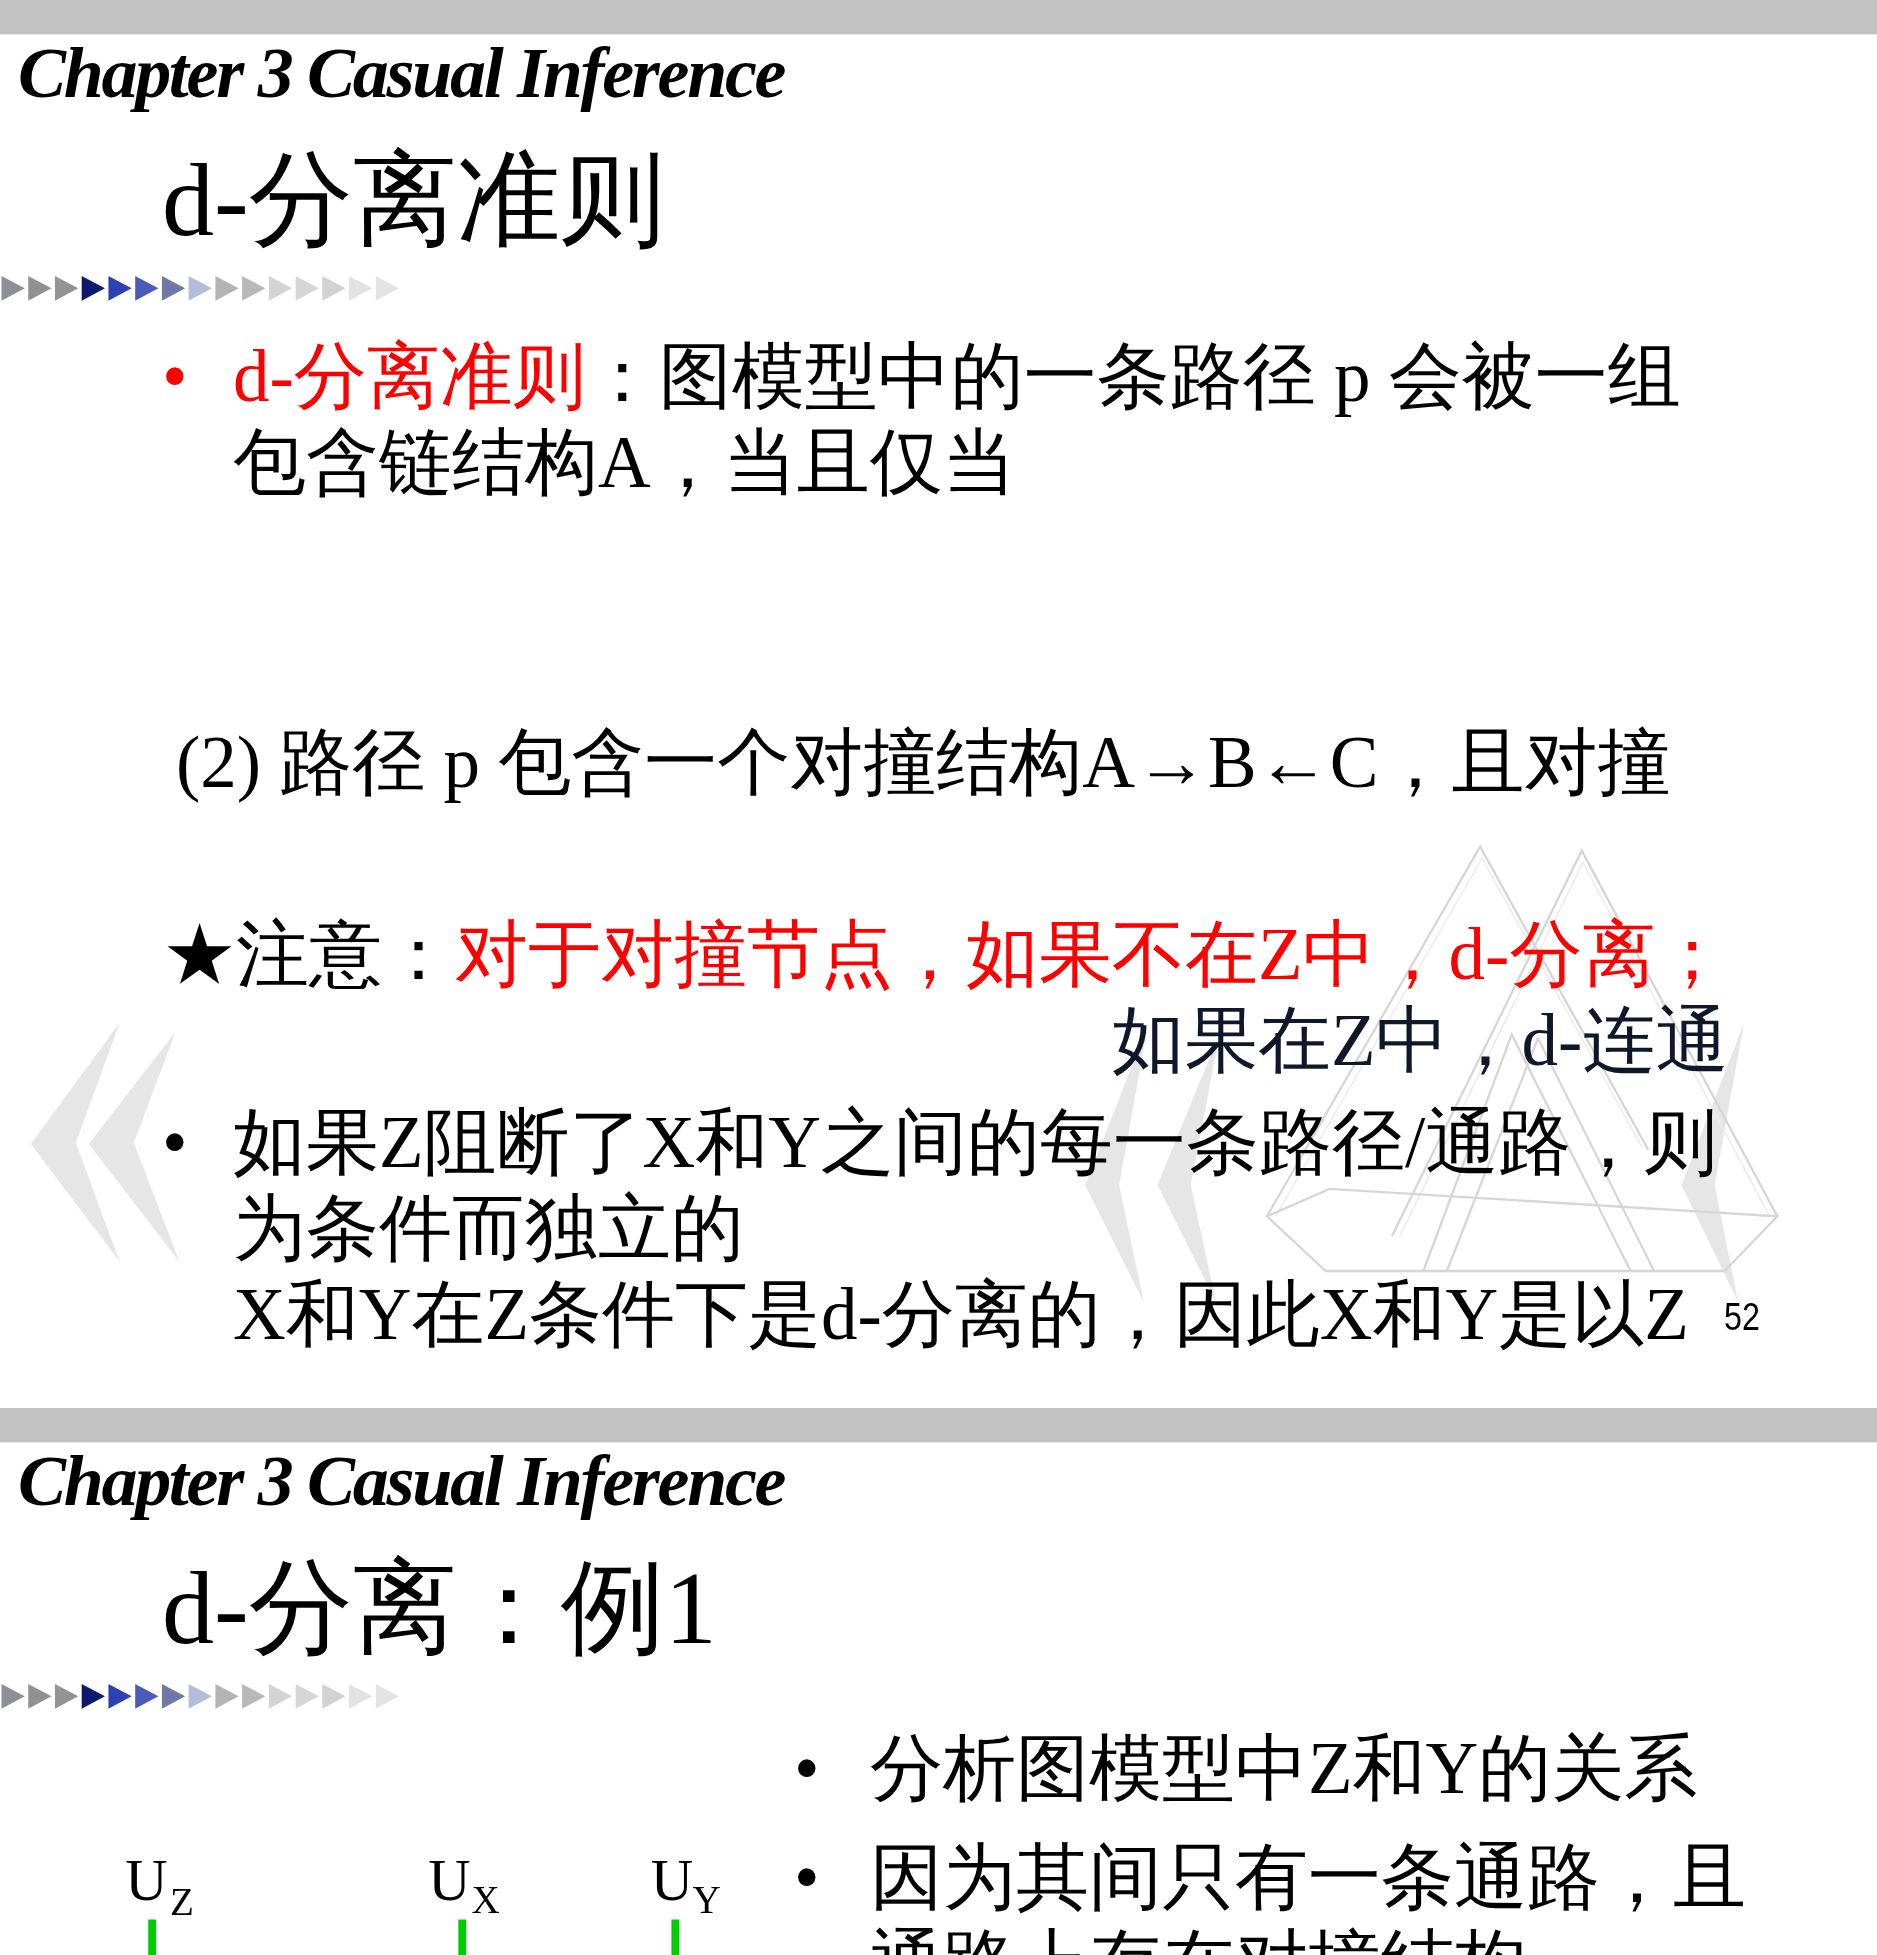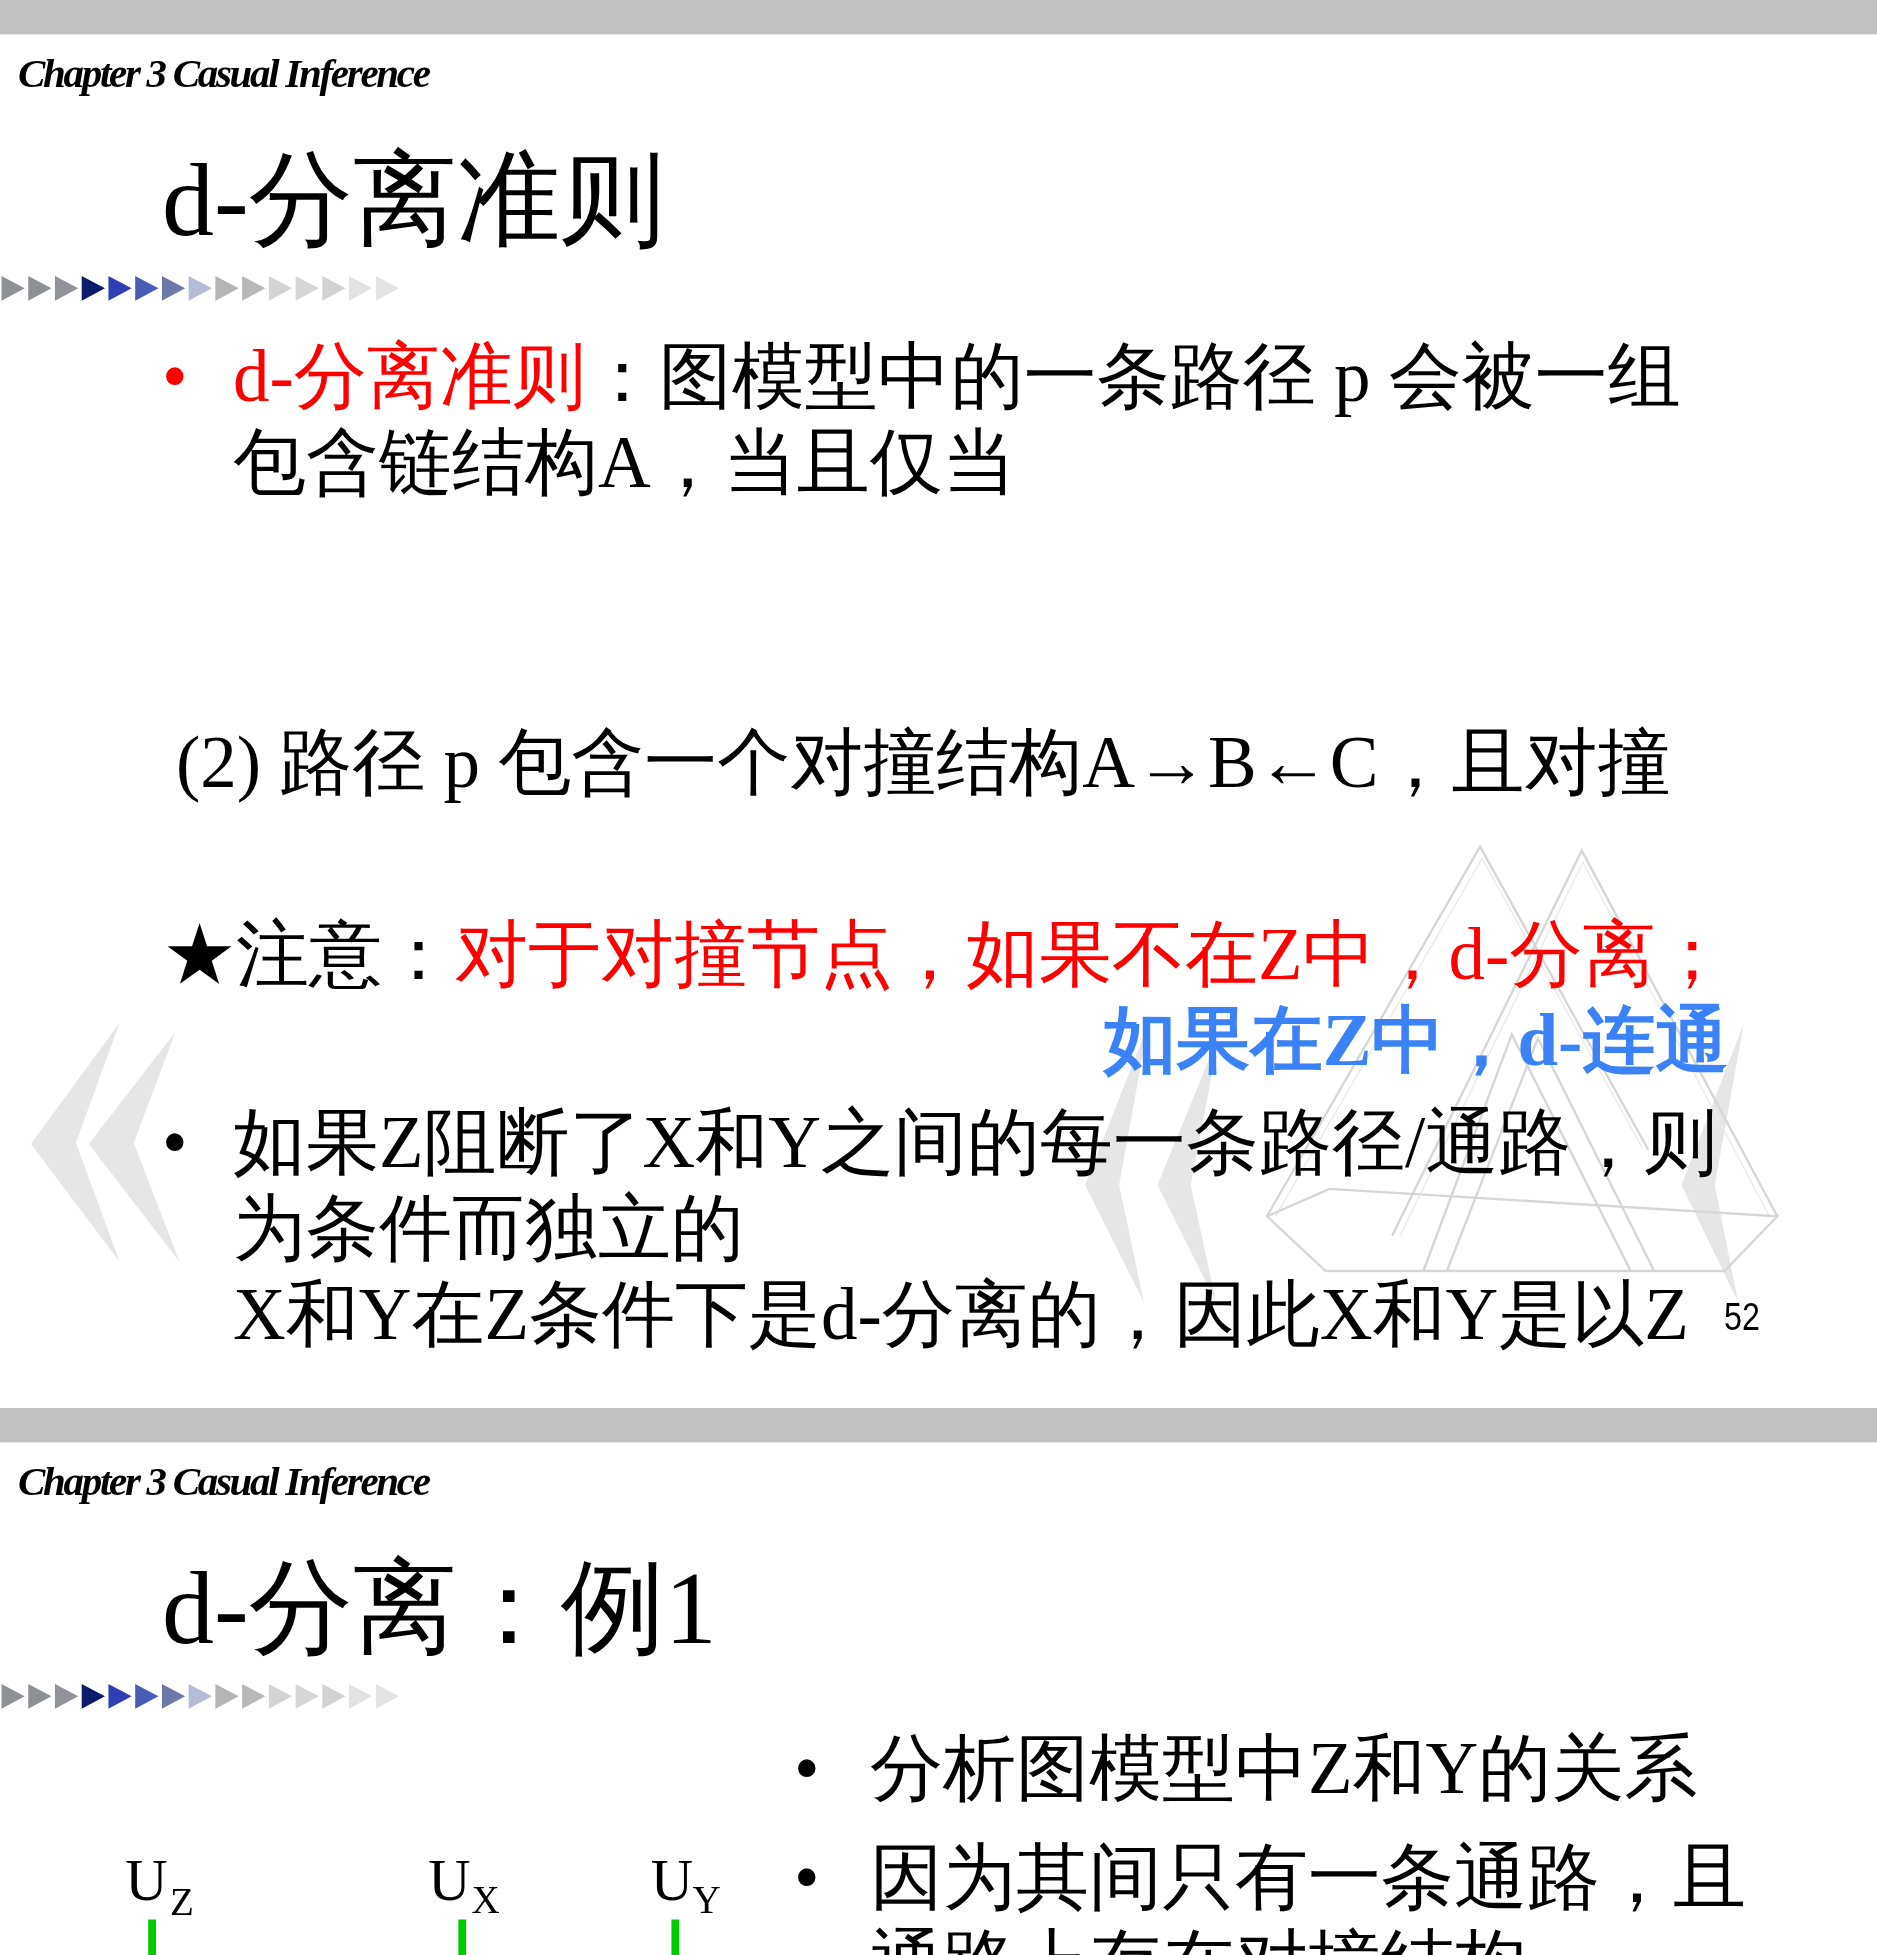--- a/index.html
+++ b/index.html
@@ -10,21 +10,21 @@
   }
   .slide { position: absolute; left: 0; width: 1877px; height: 1408px; overflow: hidden; background: #ffffff; }
   .header-bar {
     position: absolute; left: 0; top: 0; width: 1877px; height: 33px; background: #c2c2c2;
     box-shadow: 0 0.8px 0 #b9b9b9, 0 2px 0 #e8e8e8;
   }
   .fullsvg { position: absolute; left: 0; top: 0; width: 1877px; height: 1408px; }
   .chapter-label {
     position: absolute; left: 18px; top: 46px;
     font-family: "Liberation Serif", serif; font-style: italic; font-weight: bold;
-    font-size: 41px; line-height: 55px; letter-spacing: -2.3px; white-space: nowrap; text-align: center;
+    font-size: 72px; line-height: 55px; letter-spacing: -2.3px; white-space: nowrap; text-align: center;
   }
   .slide-title {
     position: absolute; left: 162px; top: 148px; margin: 0;
     font-family: "Liberation Serif", serif; font-weight: normal;
     font-size: 104px; line-height: 104px; white-space: nowrap;
   }
   .arrow-strip { position: absolute; left: 0; top: 274px; width: 430px; height: 31px; }
   .para {
     position: absolute; font-family: "Liberation Serif", serif;
     font-size: 73px; line-height: 86px; white-space: nowrap;
@@ -97,21 +97,21 @@
     <div class="line"><span>包含链结构A，当且仅当</span></div>
   </div>
 
 
   <div class="para" style="left:176px; top:720px;">
     <div class="line"><span>(2) 路径 p 包含一个对撞结构A→B←C，且对撞</span></div>
   </div>
 
   <div class="para" style="left:163px; top:912px;text-align:right;">
     <div class="line"><span>★注意：</span><span style="color: rgb(255, 0, 0);">对于对撞节点，如果不在Z中，d-分离；</span></div>
-    <div class="line"><span style="color: #3b82f6; font-weight: bold;">如果在Z中，d-连通</span></div>
+    <div class="line"><span style="color: #0f172a;">如果在Z中，d-连通</span></div>
   </div>
 
   <div class="para" style="left:233px; top:1100px;">
     <span class="bullet" style="left:-71px;">•</span>
     <div class="line"><span>如果Z阻断了X和Y之间的每一条路径/通路，则</span></div>
     <div class="line"><span>为条件而独立的</span></div>
     <div class="line"><span>X和Y在Z条件下是d-分离的，因此X和Y是以Z</span></div>
   </div>
 
   <div class="page-number">52</div>

